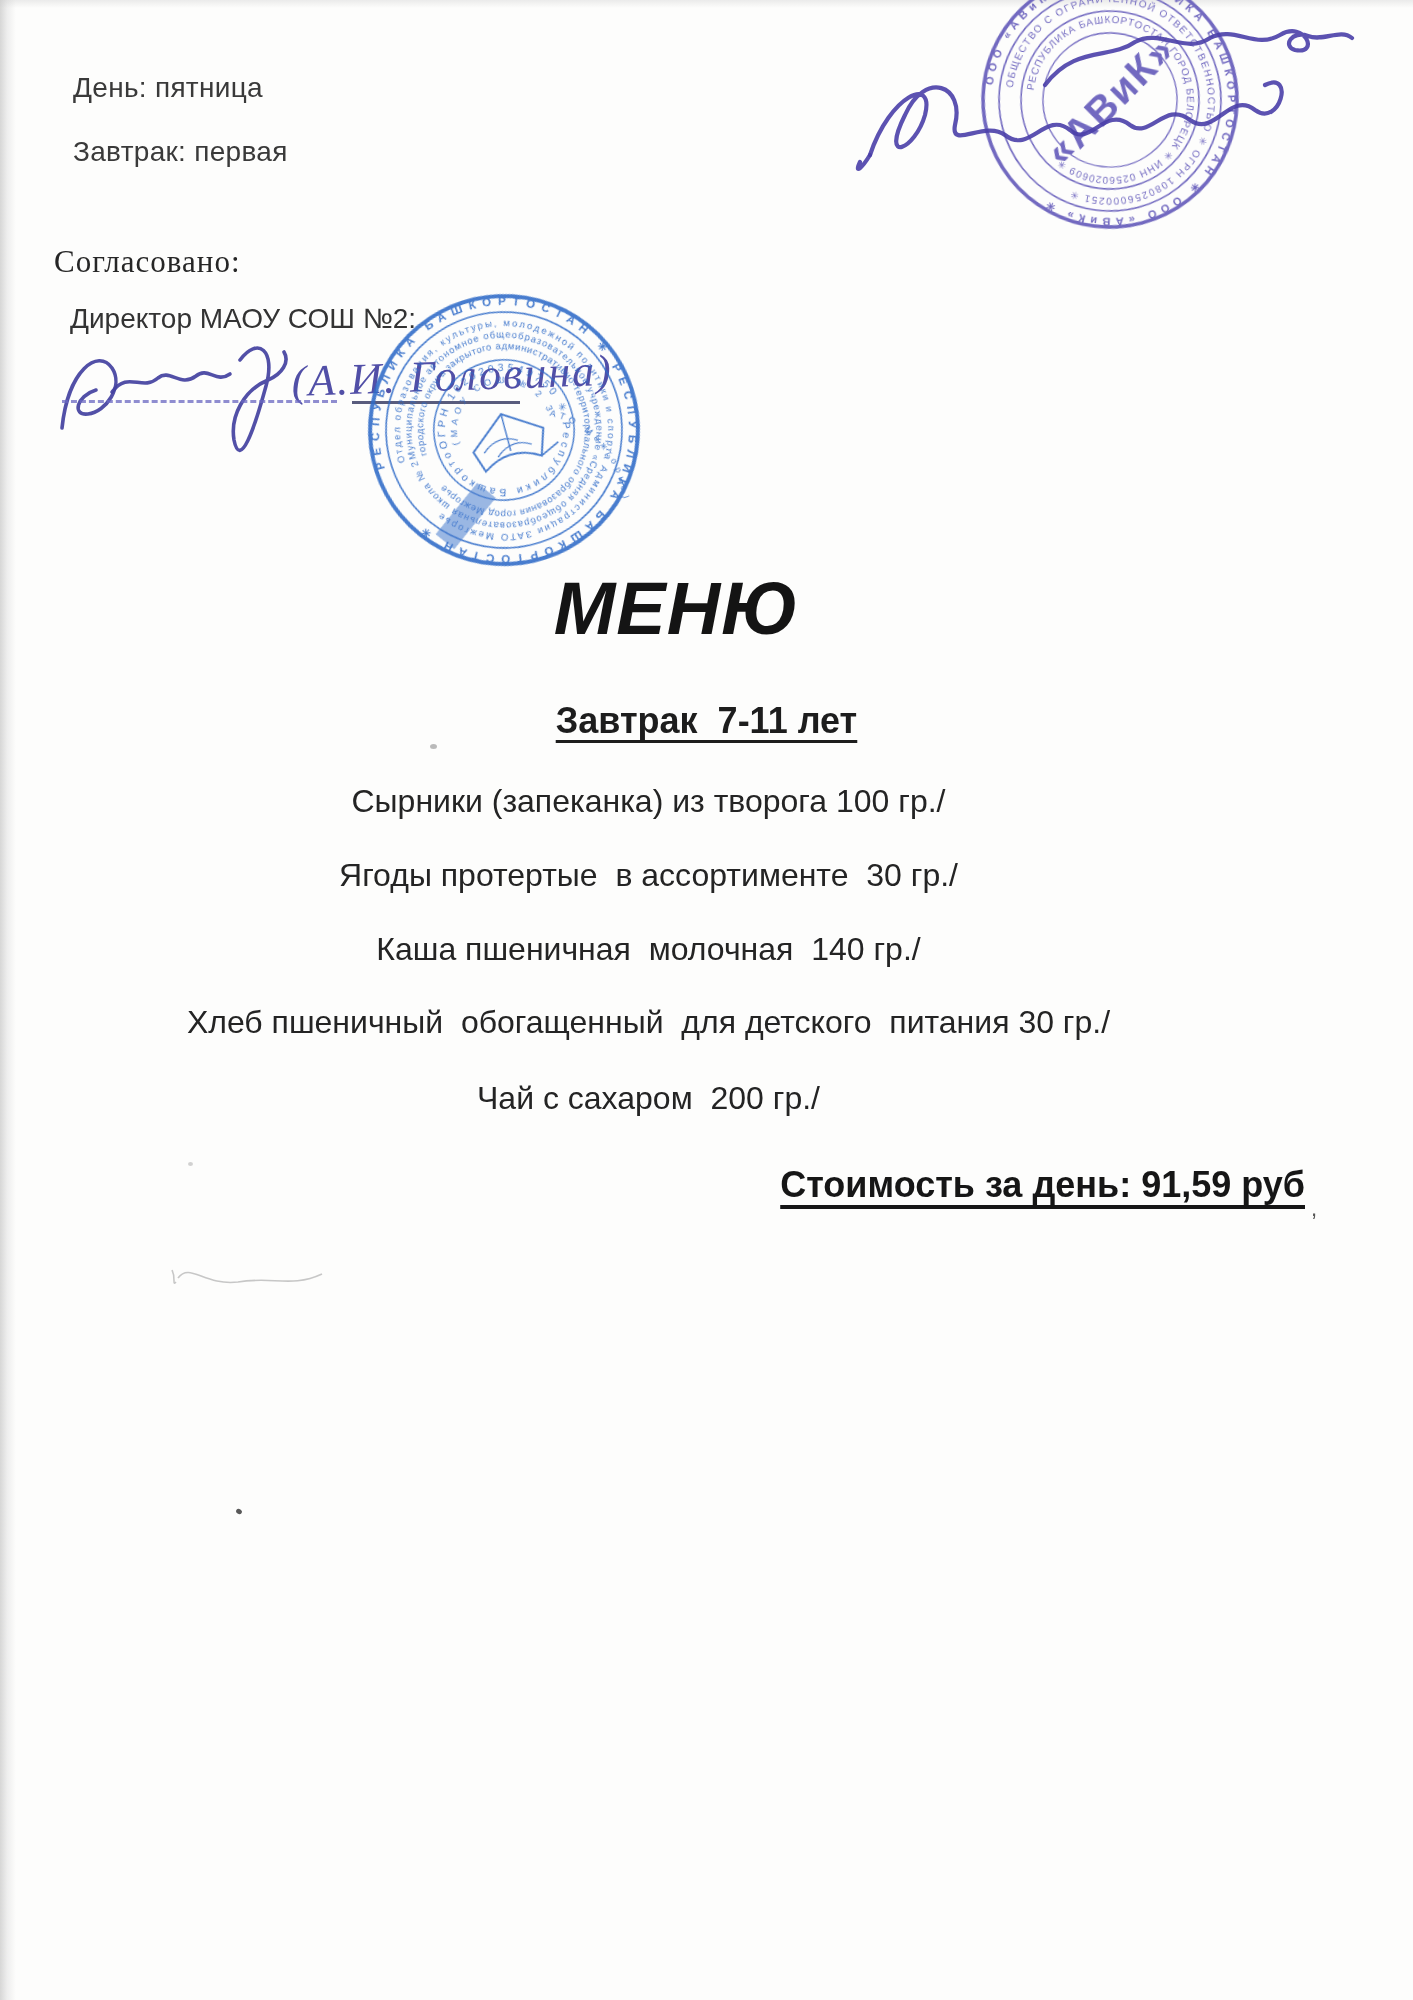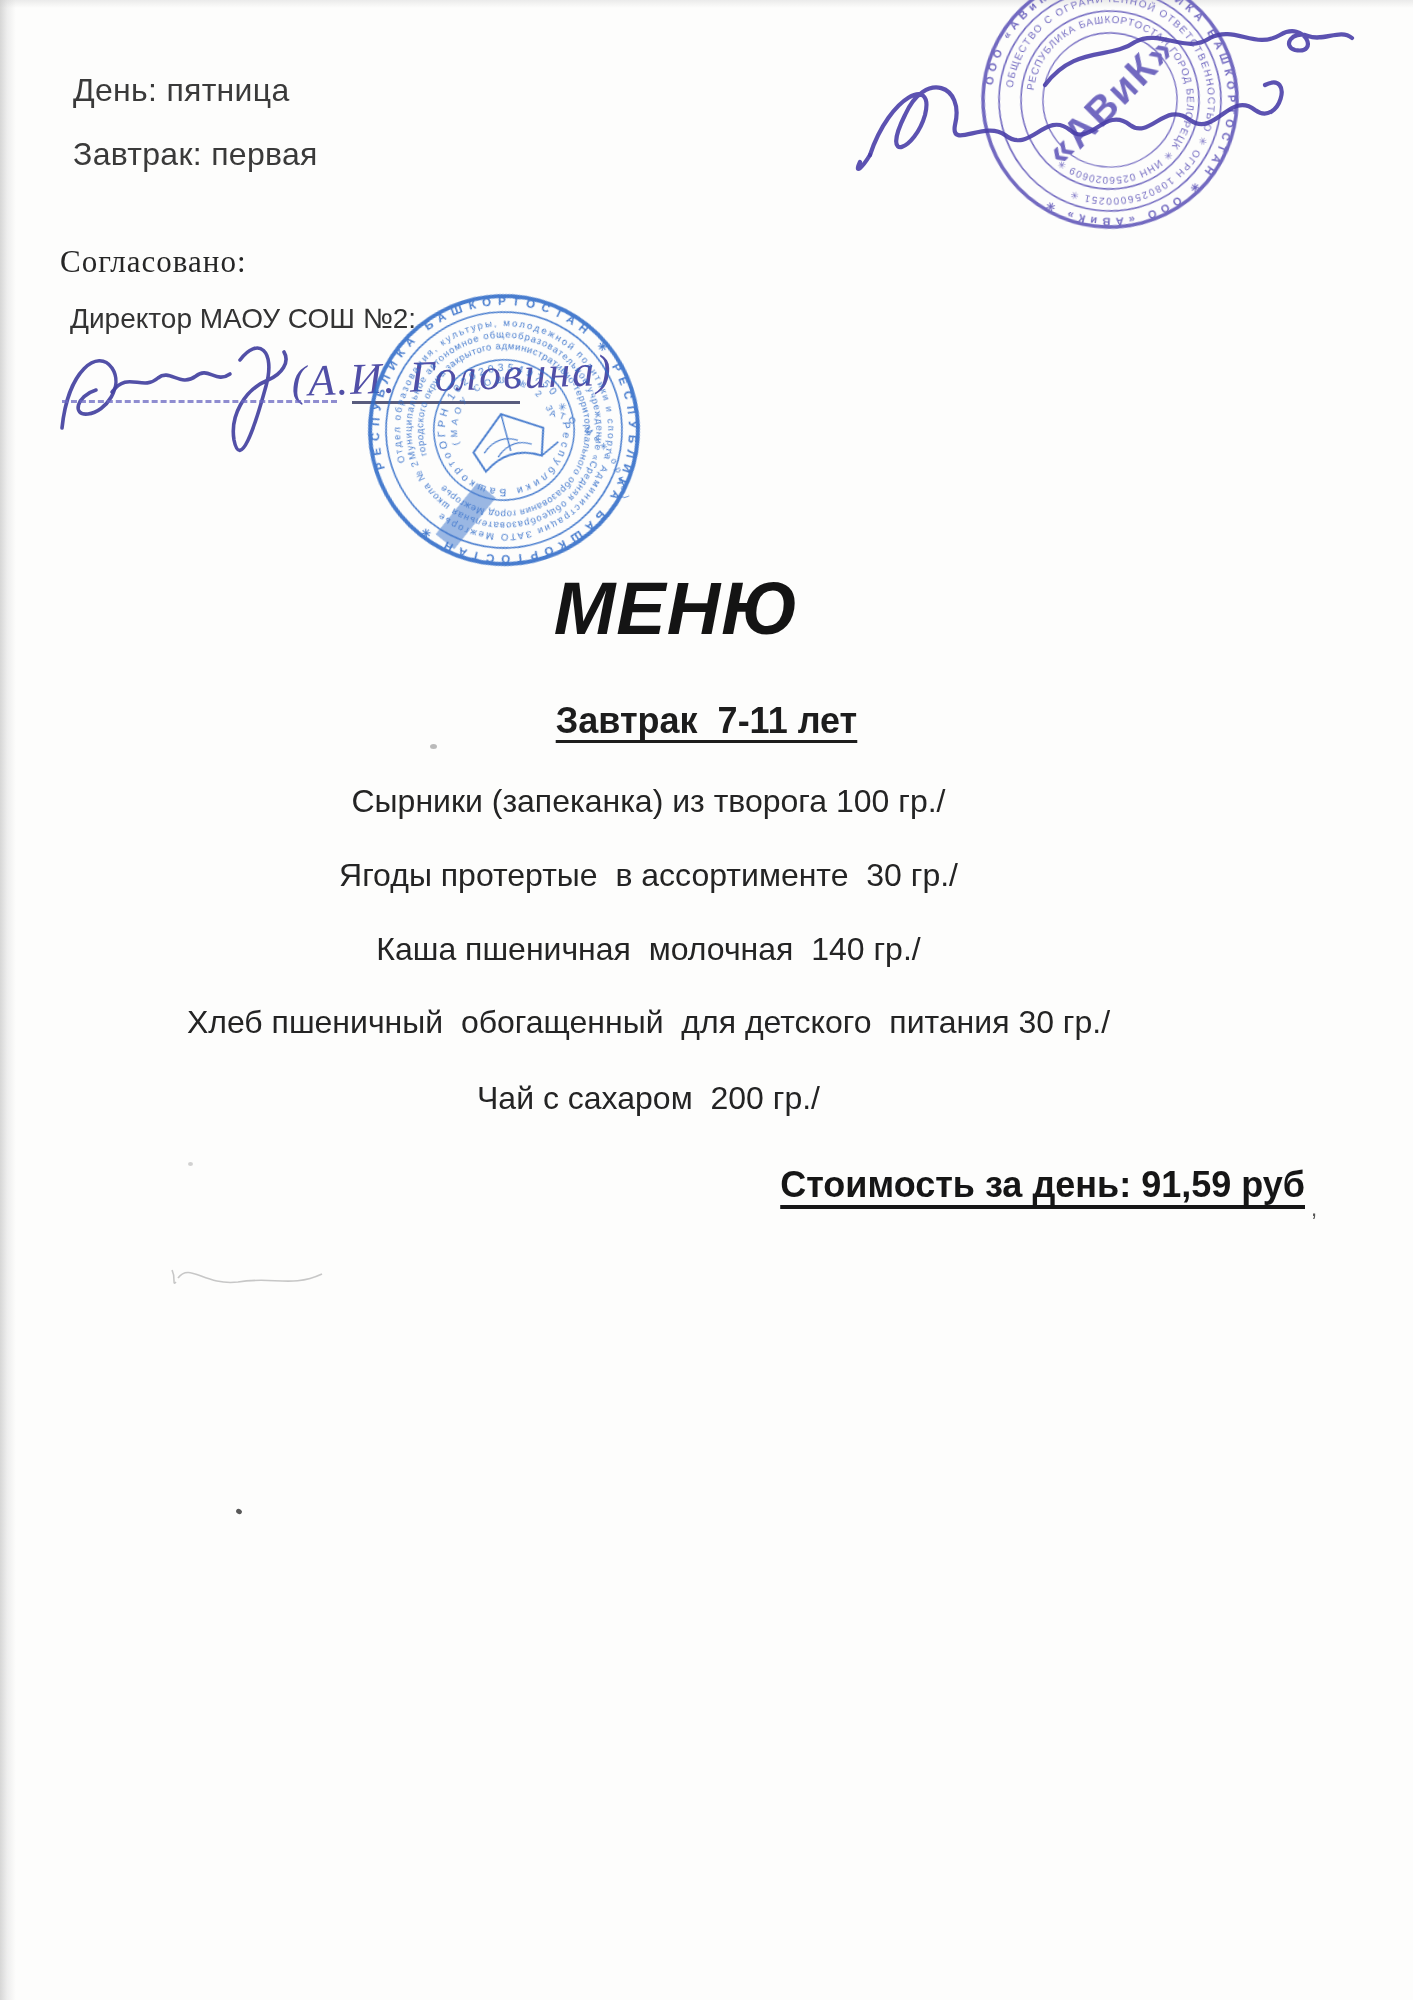--- a/index.html
+++ b/index.html
@@ -7,24 +7,24 @@
     position:relative;width:1413px;height:2000px;background:#fdfdfc;
     overflow:hidden;font-family:"Liberation Sans",sans-serif;color:#2b2b2b;
     margin:0 auto;
   }
   .scan-edge-left{position:absolute;left:0;top:0;bottom:0;width:16px;
     background:linear-gradient(90deg,#a8a8a8 0%,#dcdcdc 45%,rgba(255,255,255,0) 100%);
     opacity:.45;}
   .scan-edge-top{position:absolute;left:0;top:0;right:0;height:8px;
     background:linear-gradient(180deg,#c9c9c9 0%,rgba(255,255,255,0) 100%);
     opacity:.35;}
-  .meta-line{position:absolute;left:73px;font-size:32px;color:#3a3a3a;letter-spacing:.3px;}
+  .meta-line{position:absolute;left:73px;font-size:28px;color:#3a3a3a;letter-spacing:.3px;}
   .day{top:72px;}
   .week{top:136px;}
-  .agreed{position:absolute;left:60px;top:244px;font-family:"Liberation Serif",serif;
+  .agreed{position:absolute;left:54px;top:244px;font-family:"Liberation Serif",serif;
     font-size:31px;color:#262626;letter-spacing:1px;}
   .director{position:absolute;left:70px;top:303px;font-size:28px;color:#333;}
   .sig-left-svg{position:absolute;left:40px;top:330px;width:700px;height:180px;}
   .sig-left-svg path{fill:none;stroke:#4341a0;stroke-width:3.6;stroke-linecap:round;opacity:.92;}
   .sig-name{font-family:"Liberation Serif",serif;font-style:italic;font-size:44px;
     fill:#4341a0;opacity:.92;letter-spacing:2px;}
   .sig-line-dashed{position:absolute;left:62px;top:400px;width:275px;
     border-top:3px dashed #6b68c2;opacity:.75;}
   .sig-line-solid{position:absolute;left:352px;top:401px;width:168px;
     border-top:3px solid #3c4066;opacity:.85;}

